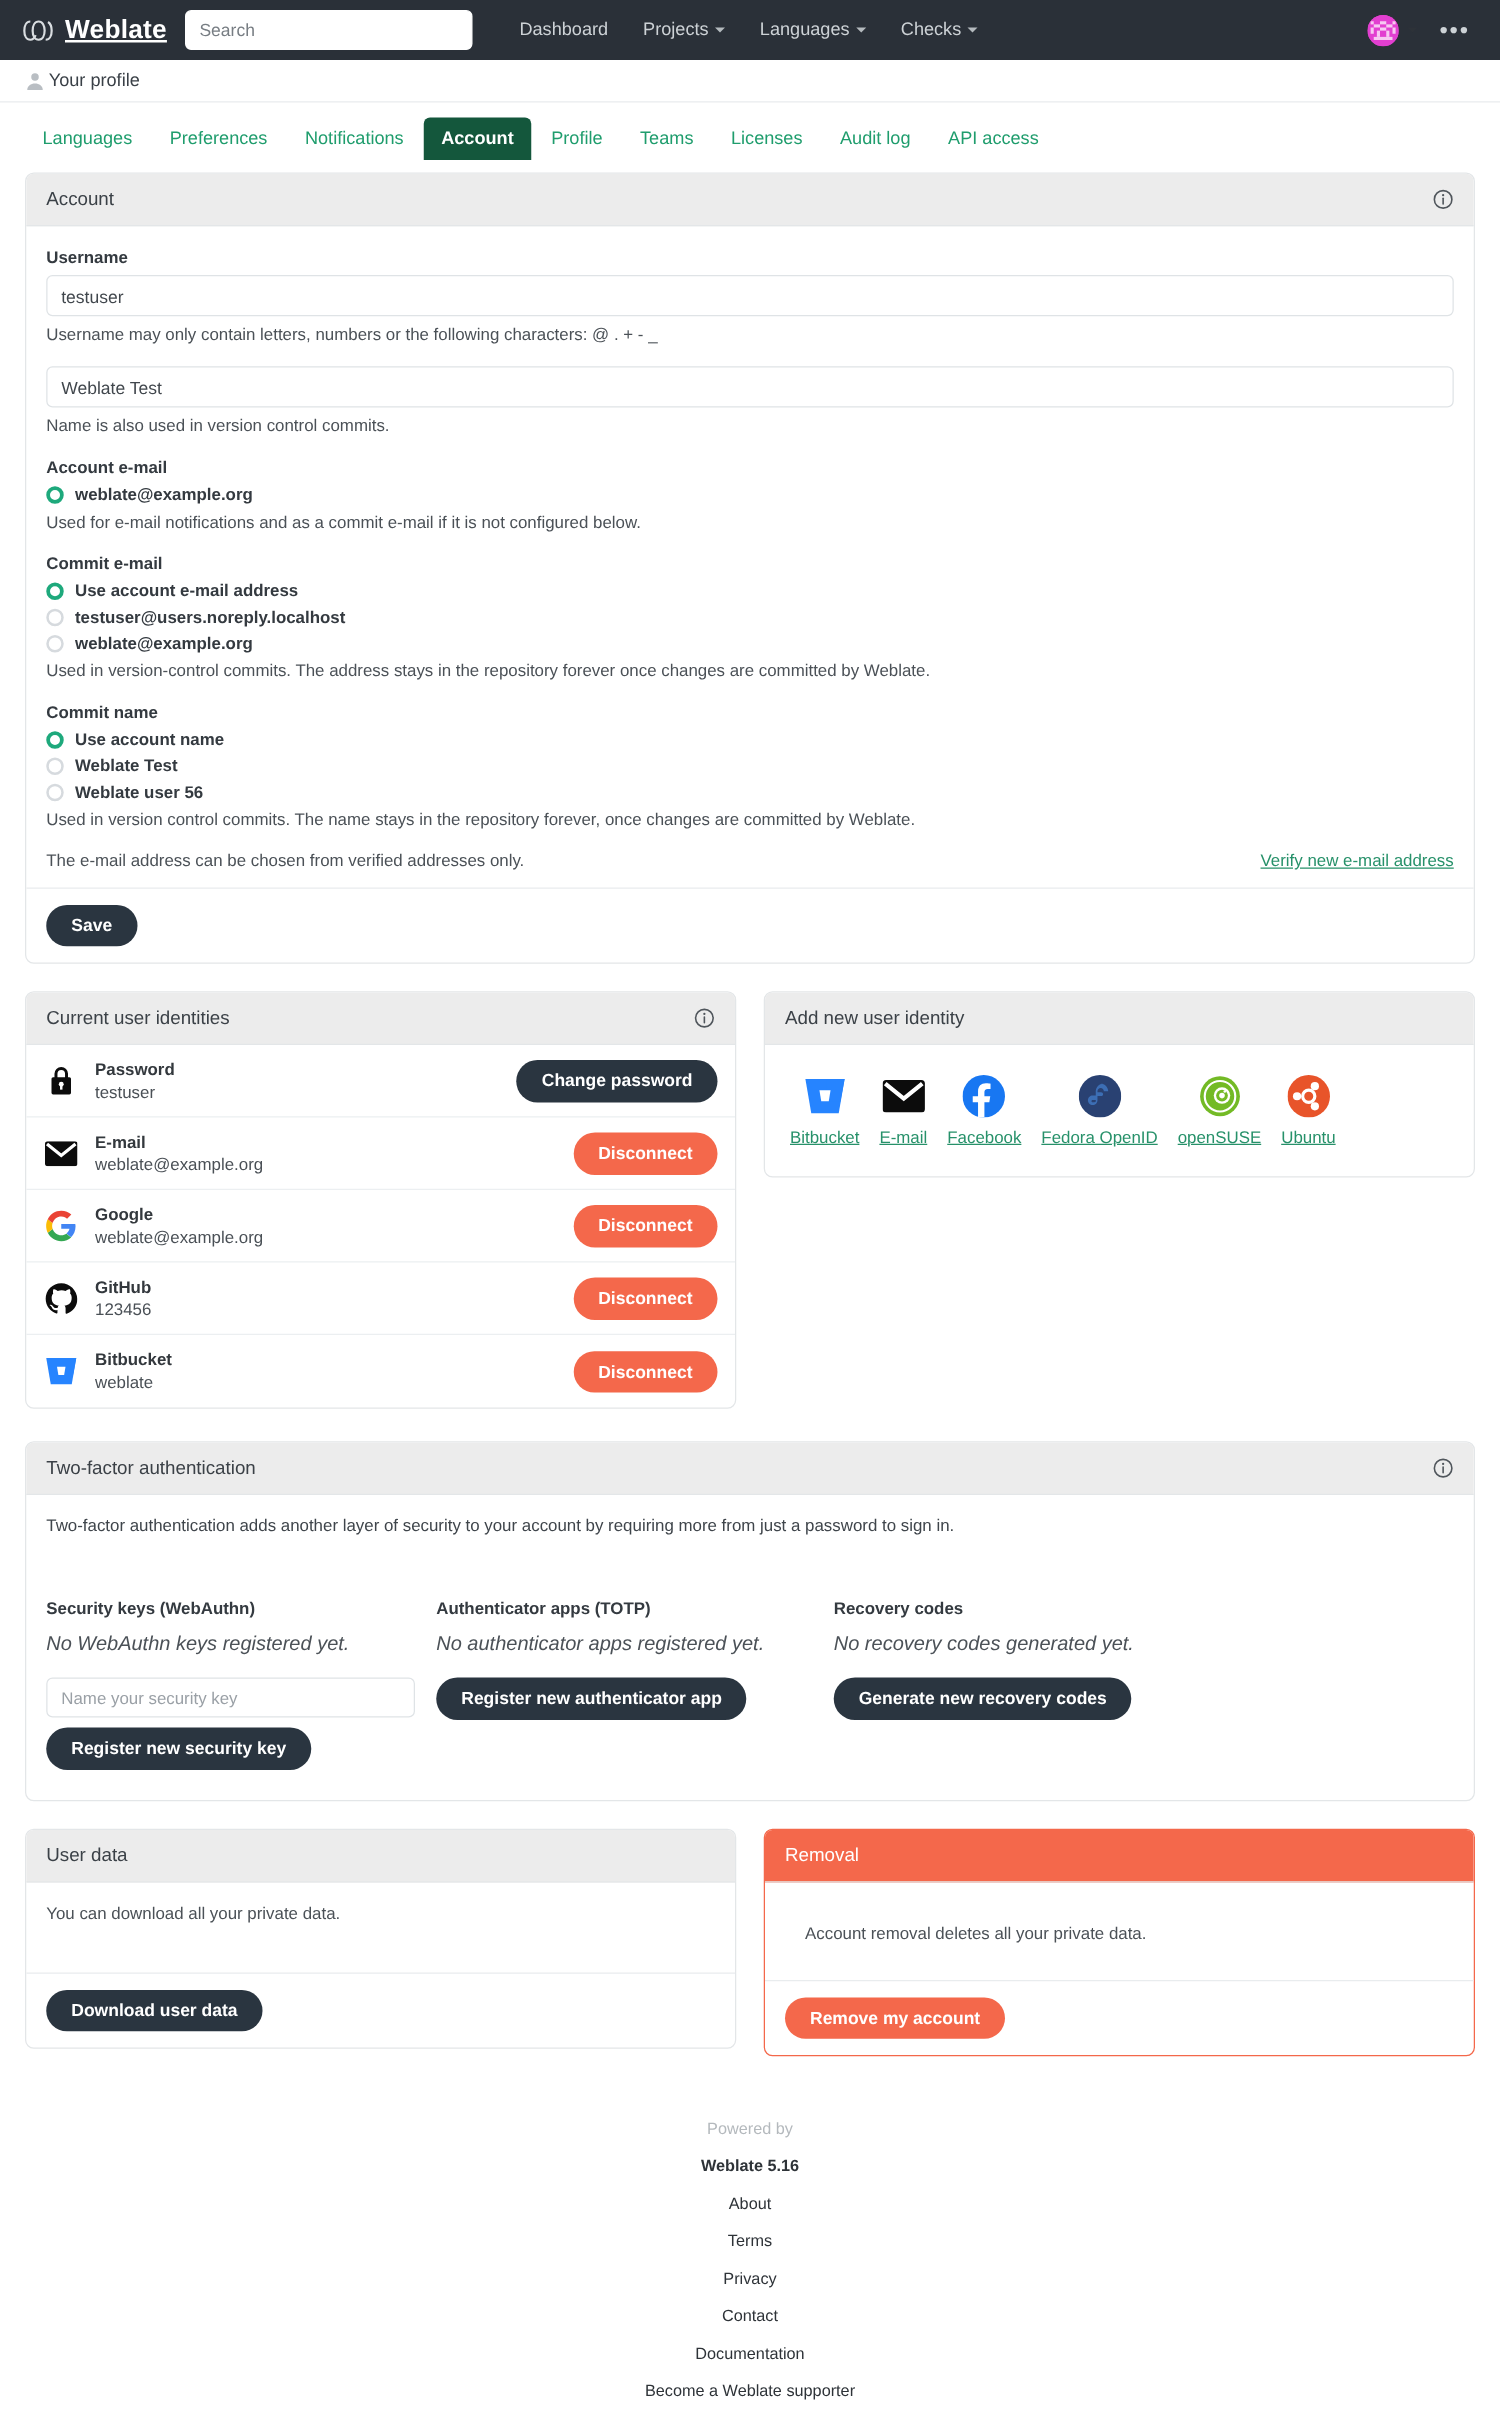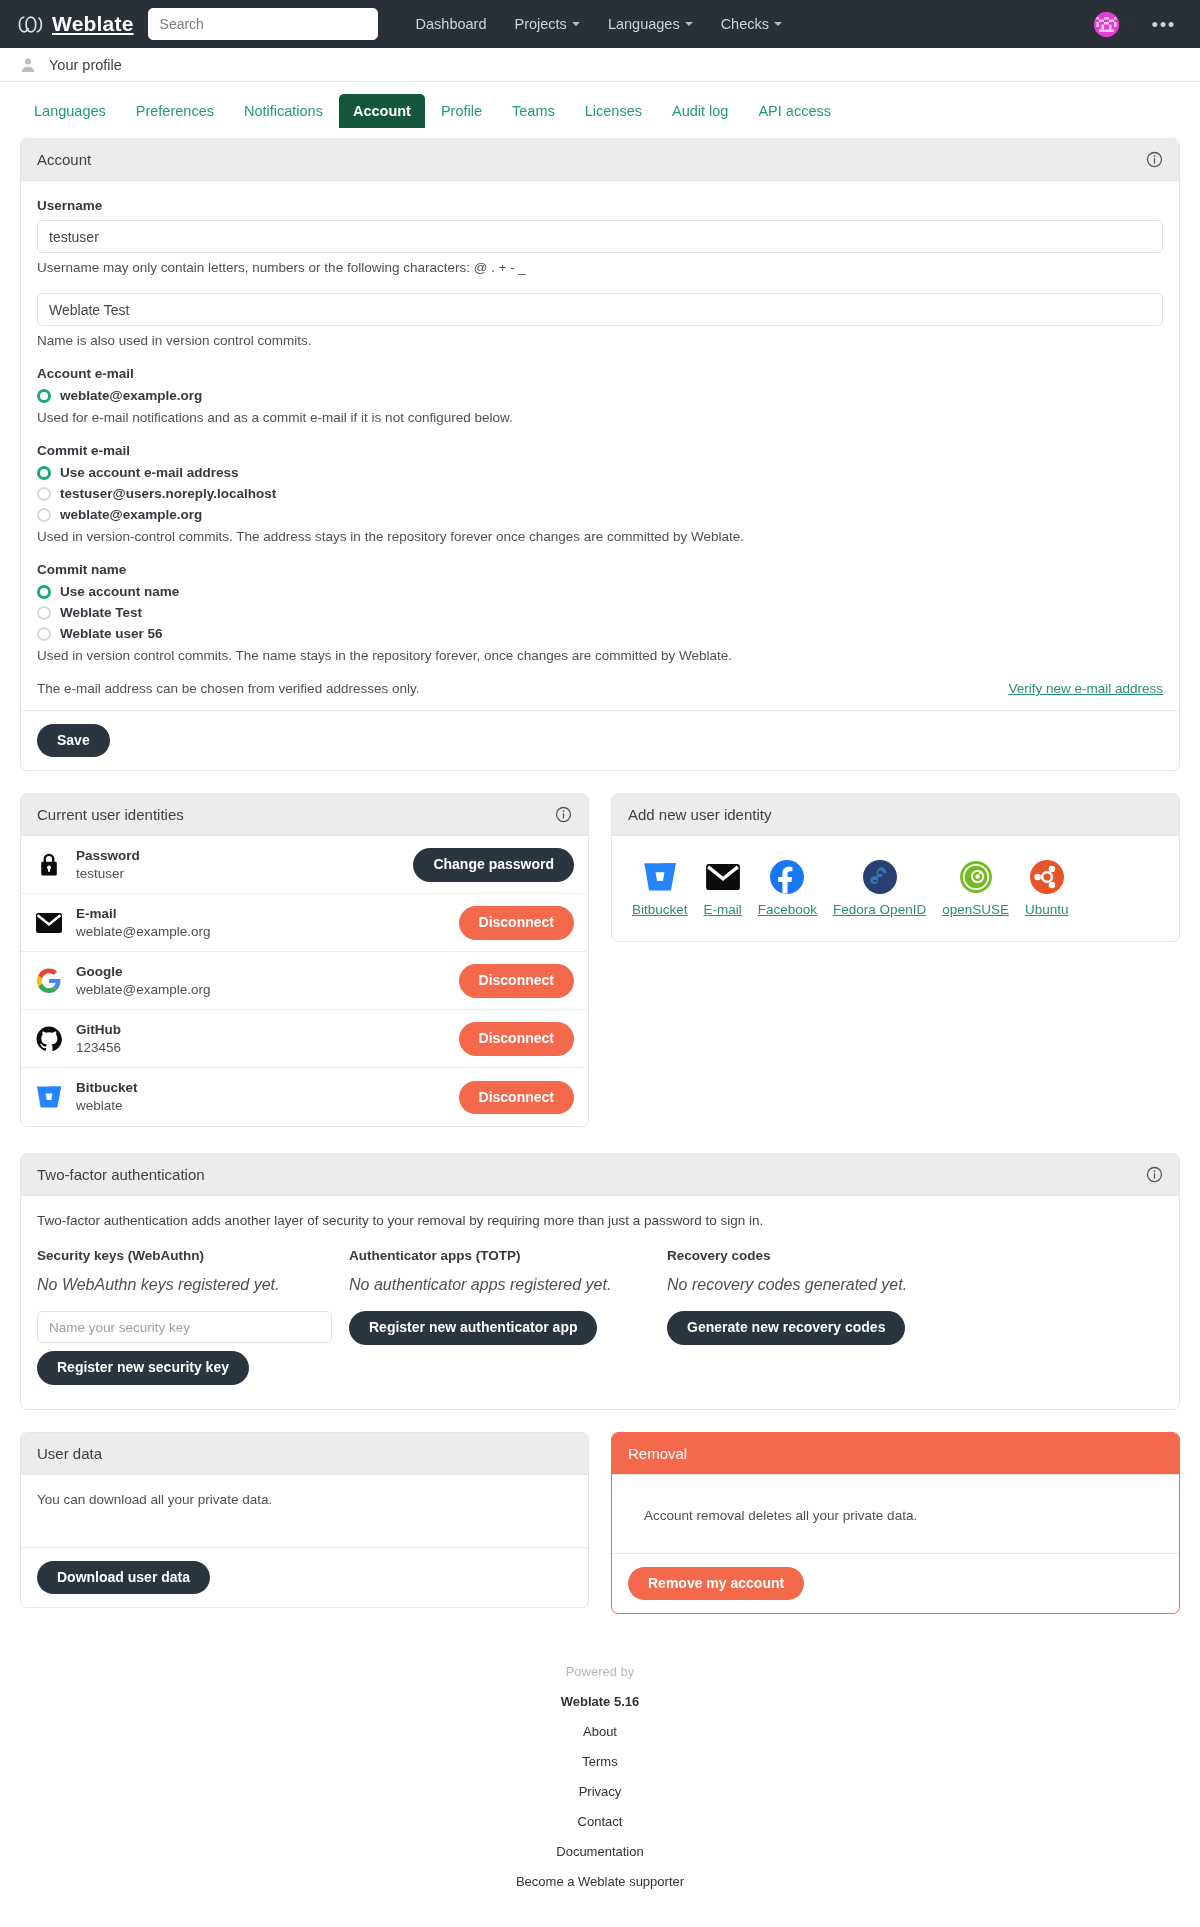--- a/index.html
+++ b/index.html
@@ -33,21 +33,21 @@
   }
   .caret { width:0;height:0;border-left:4px solid transparent;border-right:4px solid transparent;
            border-top:4px solid currentColor; display:inline-block; opacity:.85;}
   .nav-right { margin-left:auto; display:flex; align-items:center; gap:18px; padding-right:6px;}
   .avatar-wrap { display:flex; align-items:center; gap:7px; }
   .avatar { width:25px;height:25px;border-radius:50%;overflow:hidden;display:block;
             background:#e040c8; }
   .dots { color:#cdd2d6; font-size:19px; letter-spacing:1.5px; line-height:1; }
 
   
-  .crumbbar { height:34px; display:flex; align-items:center; padding:0 20px; gap:13px;
+  .crumbbar { height:34px; display:flex; align-items:center; padding:0 20px; gap:3px;
               border-bottom:1px solid #e9ecee; }
   .crumb-icon { width:16px;height:16px;display:inline-block; }
   .crumb-text { font-size:14.5px; color:#3a4047; }
 
   
   .tabs { display:flex; align-items:flex-end; gap:2px; padding:12px 20px 0 20px; }
   .tab {
     font-size:14.5px; color:#1f9d6d; text-decoration:none; padding:9px 14px;
     border-radius:5px 5px 0 0; white-space:nowrap;
   }
@@ -123,21 +123,21 @@
               text-decoration:none; }
   .provider .picon { width:36px;height:36px;display:flex;align-items:center;justify-content:center; }
   .provider .plabel { font-size:13.5px; color:#27916a; text-decoration:underline; white-space:nowrap; }
 
   
   .twofa-intro { font-size:13.5px; color:#3f454b; margin-bottom:20px; }
   .twofa-grid { display:flex; gap:0; }
   .twofa-col { flex:1; }
   .twofa-col.c1 { flex:0 0 312px; }
   .twofa-col.c2 { flex:0 0 318px; }
-  .twofa-h { font-size:13.5px; font-weight:700; color:#343a40; margin-bottom:13px; }
+  .twofa-h { font-size:13.5px; font-weight:700; color:#343a40; margin-bottom:13px;margin-top:31px; }
   .twofa-p { font-size:16px; font-style:italic; color:#4b5157; margin-bottom:17px; }
   .key-input {
     width:295px; height:32px; border:1px solid #dfe3e6; border-radius:5px;
     padding:0 11px; font-size:13.5px; font-family:inherit; color:#41474d;
     outline:none; background:#fff; display:block; margin-bottom:8px;
   }
   .key-input::placeholder { color:#9aa0a6; }
 
   
   .footer { display:flex; justify-content:center; align-items:center; gap:15px;
@@ -487,21 +487,21 @@
       <span>Two-factor authentication</span>
       <span class="info-i">
         <svg width="17" height="17" viewBox="0 0 16 16" fill="none" stroke="#50565c" stroke-width="1.2">
           <circle cx="8" cy="8" r="6.6"></circle>
             <path d="M8 7.2v4.2" stroke-linecap="round"></path>
             <circle cx="8" cy="4.8" r=".85" fill="#50565c" stroke="none"></circle>
         </svg>
       </span>
     </div>
     <div class="panel-body" style="padding-bottom:24px;">
-      <div class="twofa-intro">Two-factor authentication adds another layer of security to your removal by requiring more than just a password to sign in.</div>
+      <div class="twofa-intro">Two-factor authentication adds another layer of security to your account by requiring more from just a password to sign in.</div>
       <div class="twofa-grid">
 
         <div class="twofa-col c1">
           <div class="twofa-h">Security keys (WebAuthn)</div>
           <div class="twofa-p">No WebAuthn keys registered yet.</div>
           <input class="key-input" value="" placeholder="Name your security key" style="">
           <button class="btn">Register new security key</button>
         </div>
 
         <div class="twofa-col c2">

